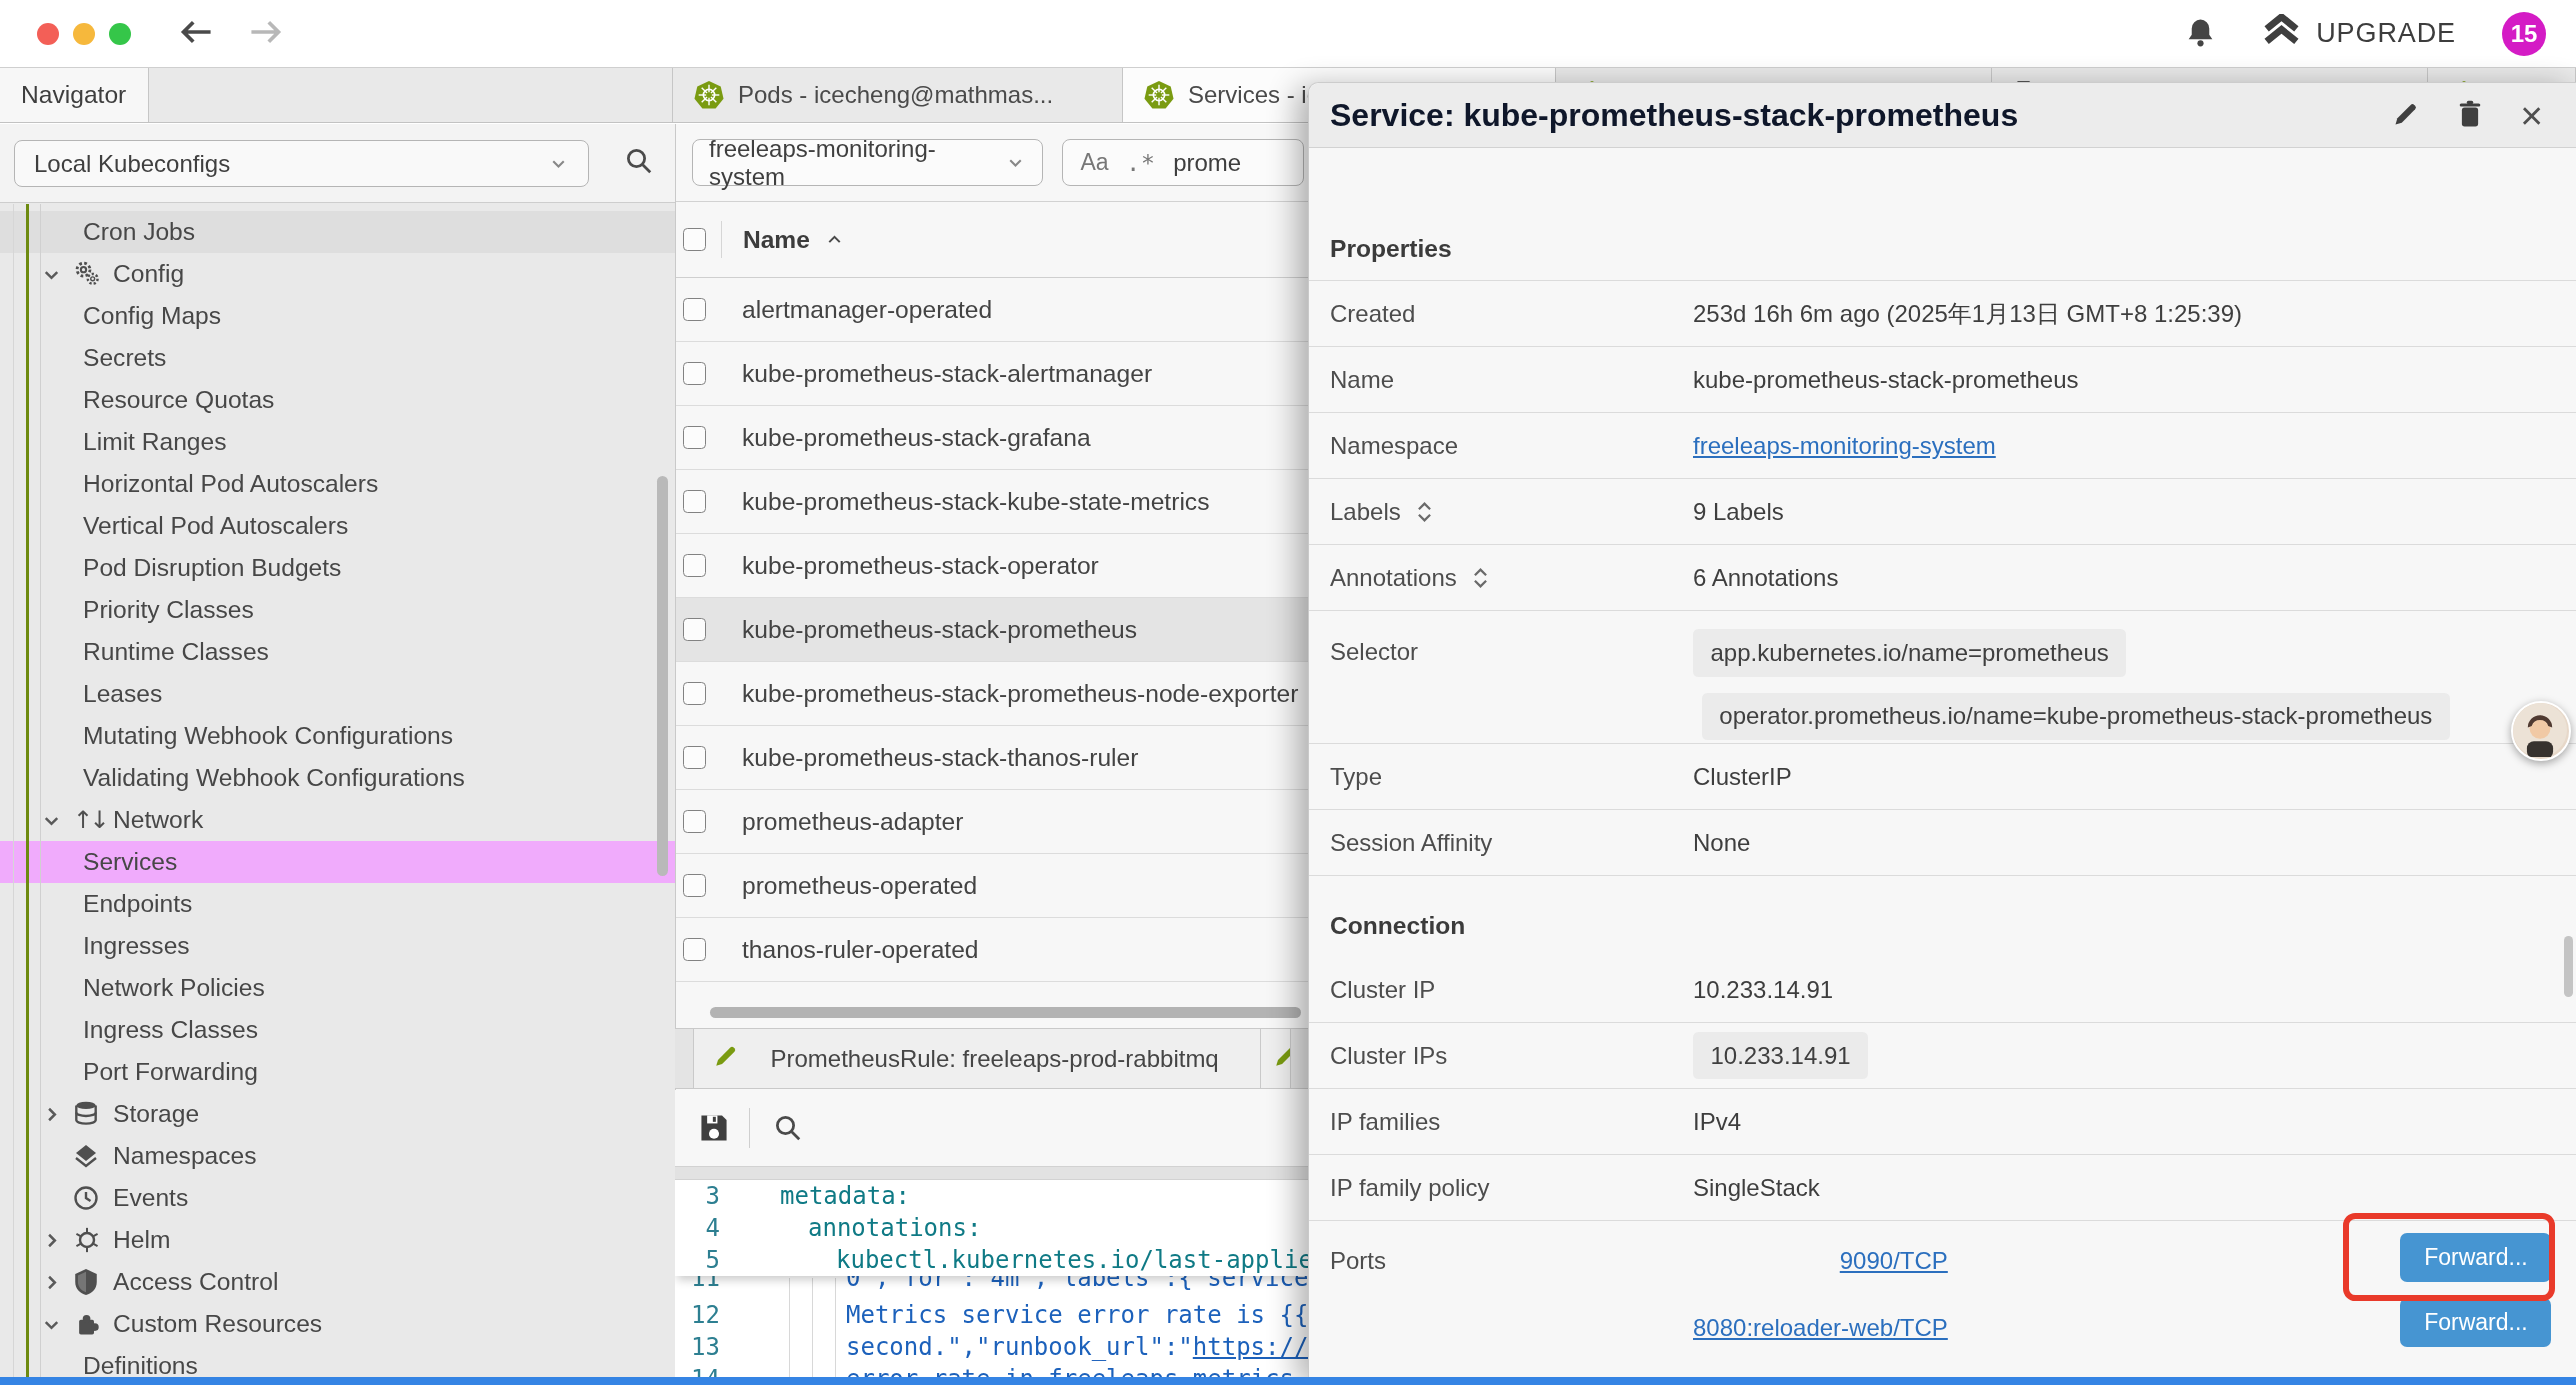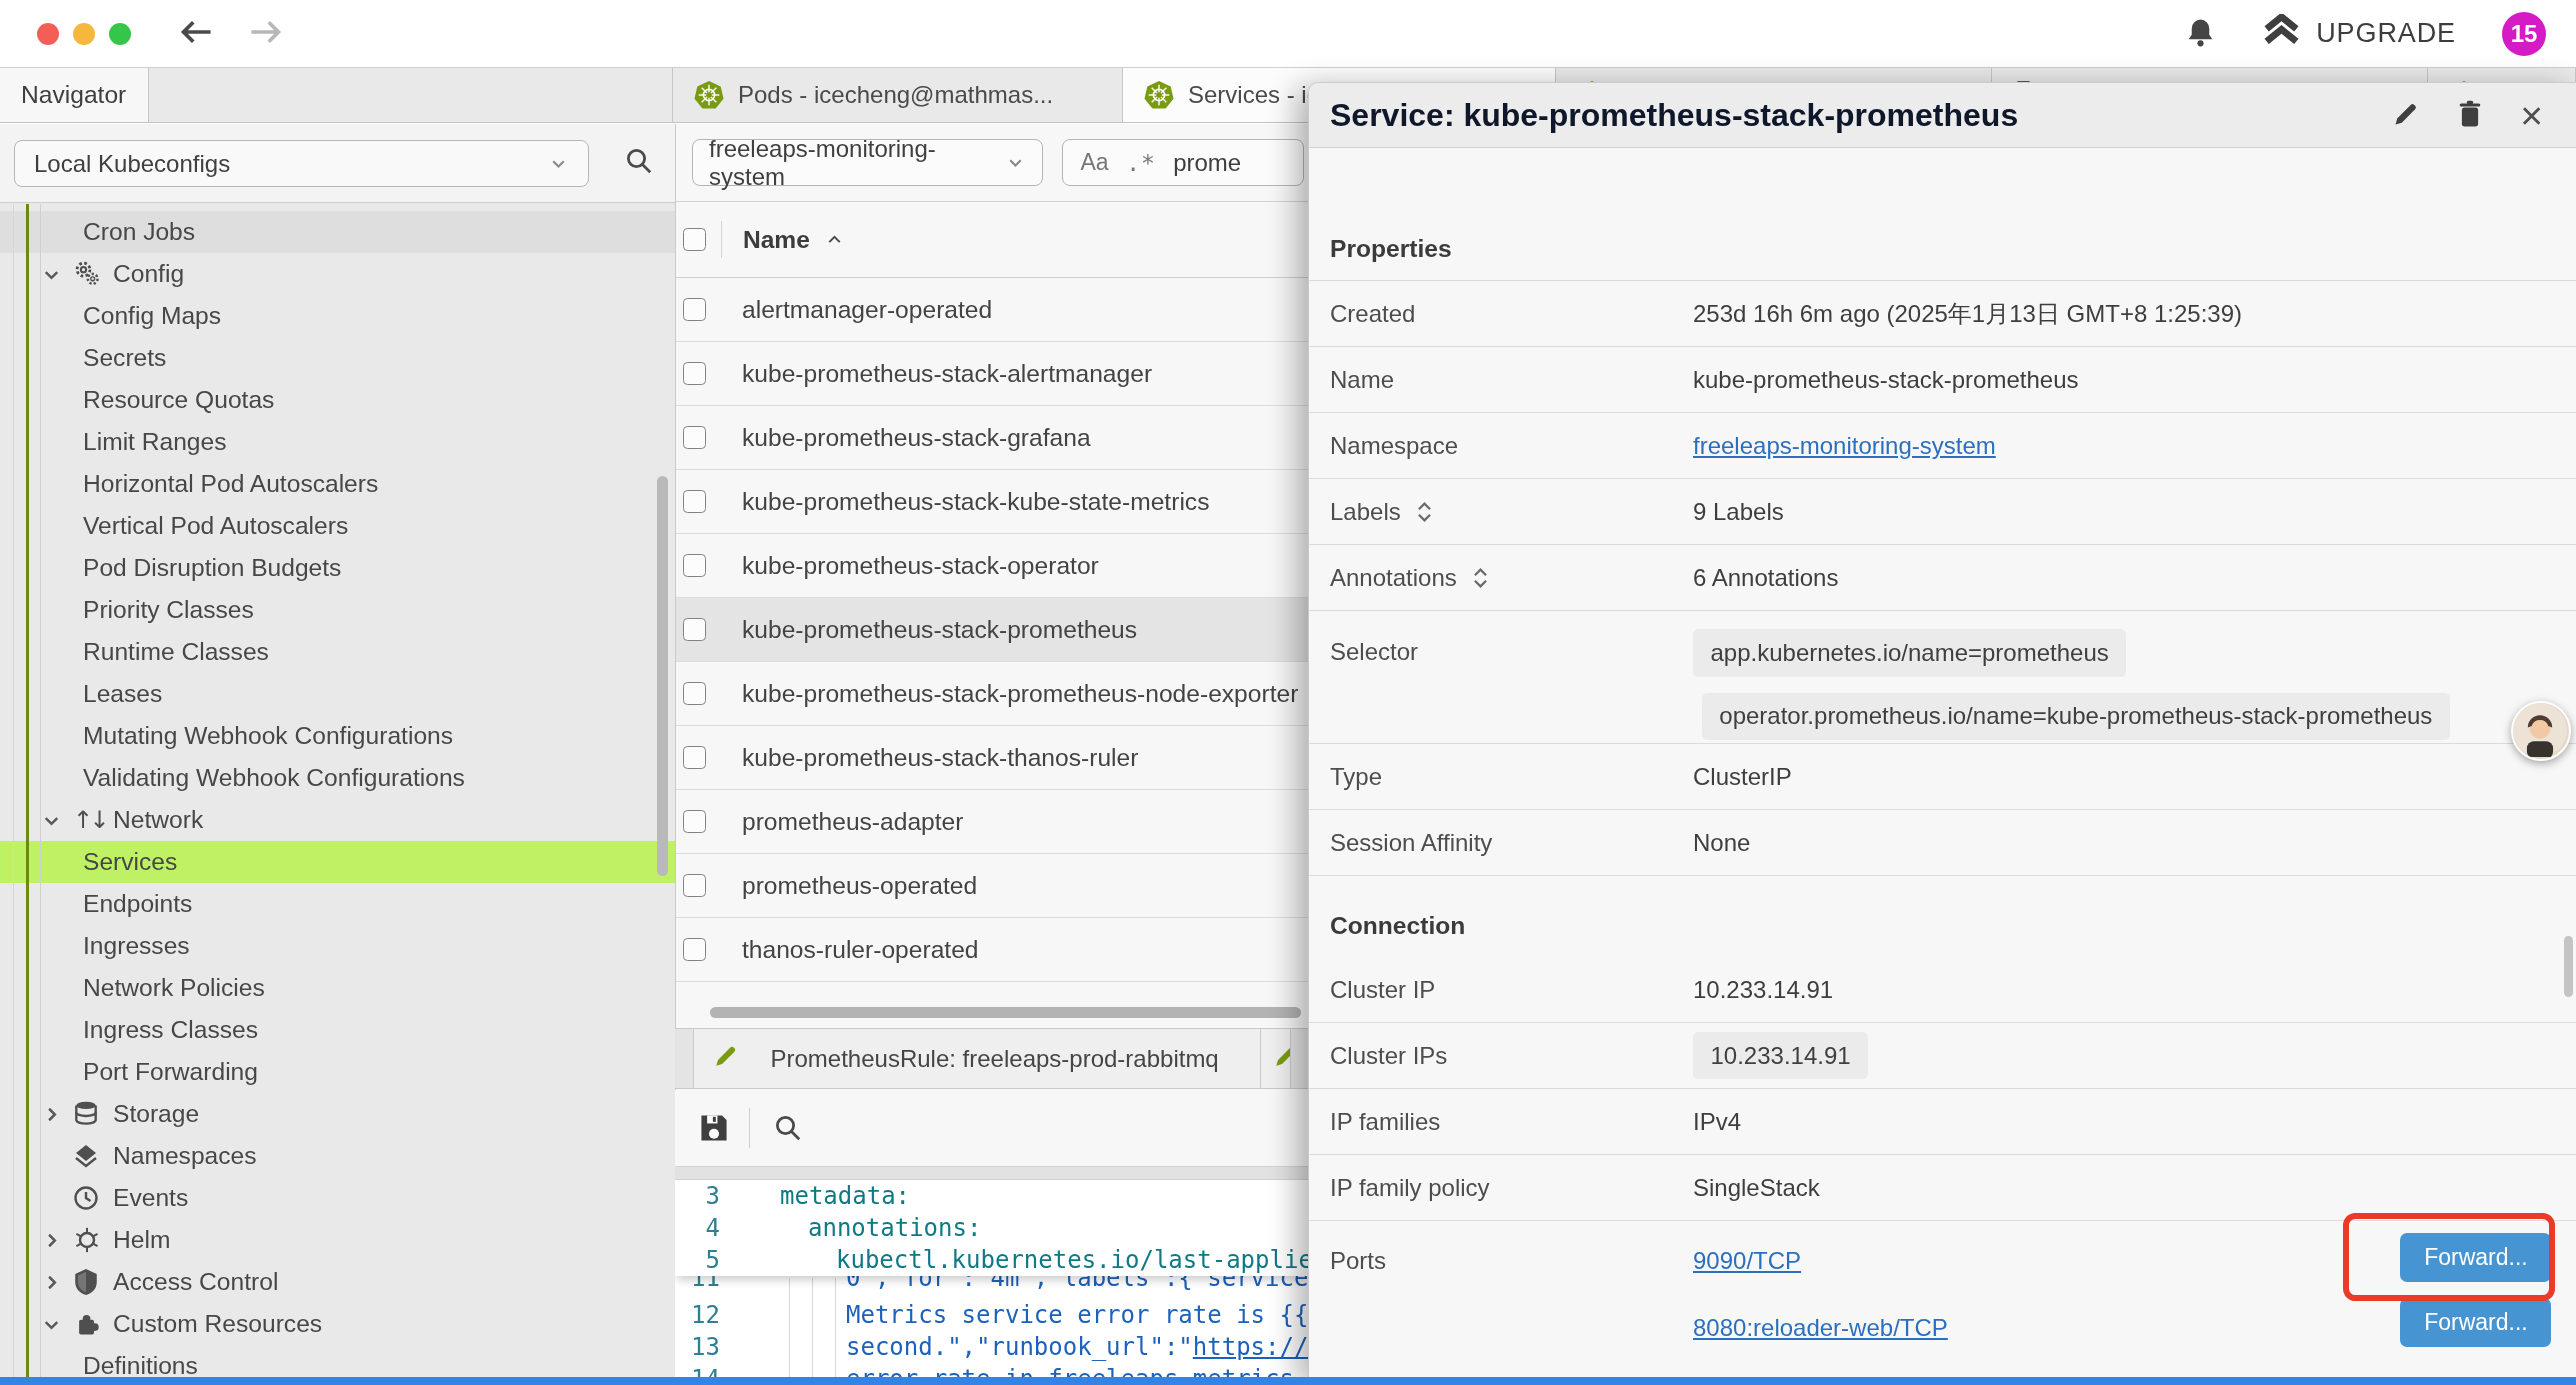--- a/index.html
+++ b/index.html
@@ -34,21 +34,21 @@
   .kubeconfig .chev { margin-left:auto; display:flex; }
   .side-search { position:absolute; right:21px; top:22px; display:flex; }
   .tree { position:absolute; top:80px; left:0; right:0; bottom:8px; overflow:hidden; padding-top:7px; }
   .guide { position:absolute; top:0; bottom:0; }
   .g1 { left:13px; width:0.9px; background:#d6d6d6; }
   .g2 { left:26px; width:2.6px; background:#6d8a10; }
   .g3 { left:40px; width:0.9px; background:#d0d0d0; }
   .trow { height:42px; display:flex; align-items:center; font-size:24.6px; color:#474747; position:relative; }
   .trow.leaf { padding-left:83px; }
   .trow.group { padding-left:40px; }
-  .trow.selected { background:#bef264; }
+  .trow.selected { background:#f0abfc; }
   .trow.hover { background:#dedede; }
   .trow .chevslot { width:33px; display:flex; flex:none; }
   .trow .chevslot.collapsed svg { transform:rotate(-90deg); }
   .trow .iconslot { width:40px; display:flex; flex:none; }
   .side-thumb { position:absolute; left:657px; top:476px; width:11.4px; height:400px; background:#b9b9b9; border-radius:6.1px; z-index:3; }
 
   
   .listpanel { position:absolute; left:675px; top:124px; width:633px; height:1262px; background:#f7f7f7; border-left:0.9px solid #c9c9c9; overflow:hidden; }
   .list-filter { height:78px; border-bottom:0.9px solid #d2d2d2; position:relative; }
   .ns-select { position:absolute; left:16px; top:15px; width:351px; height:47px; border:0.9px solid #b5b5b5; border-radius:8px; background:#fbfbfb; display:flex; align-items:center; padding:0 16px; font-size:24px; color:#3f3f3f; }
@@ -91,21 +91,21 @@
   
   .detail { position:absolute; left:1308px; top:82px; width:1268px; height:1296px; background:#f7f7f7; border-radius:10.5px 0 0 0; border-left:0.9px solid #c9c9c9; border-top:0.9px solid #cccccc; box-shadow:-10.5px 5.3px 30px rgba(0,0,0,0.30); z-index:5; overflow:hidden; }
   .dheader { height:65px; background:#ececec; border-bottom:0.9px solid #d2d2d2; display:flex; align-items:center; padding:0 33px 0 21px; border-radius:10.5px 0 0 0; }
   .dtitle { font-size:32px; font-weight:700; color:#0f172a; }
   .dicons { margin-left:auto; display:flex; align-items:center; gap:37px; }
   .dclose { font-size:39px; color:#4f4f4f; line-height:1; font-weight:400; }
   .dheading { display:flex; align-items:flex-end; padding:0 0 17.5px 21px; font-size:24.6px; font-weight:700; color:#3b3b3b; }
   .dheading.h1 { height:132px; }
   .dheading.h2 { height:81px; }
   .dgroup.first { border-top:0.9px solid #dbdbdb; }
-  .drow { min-height:66px; border-bottom:0.9px solid #dbdbdb; display:flex; align-items:center; padding-left:21px; font-size:24px; position:relative; }
+  .drow { min-height:66px; border-bottom:0.9px solid #dbdbdb; display:flex; align-items:center; padding-left:21px; font-size:24px; position:relative;text-align:right; }
   .dlabel { width:363px; flex:none; color:#4d4d4d; display:flex; align-items:center; gap:14px; }
   .dvalue { color:#3e3e3e; }
   .dlink { color:#2b6fbe; text-decoration:underline; }
   .chip { background:#ebebeb; border-radius:5.3px; padding:9.6px 17.5px; color:#3f3f3f; display:inline-block; }
   .drow.selector { min-height:133px; align-items:flex-start; padding-top:18.4px; }
   .chipcol { display:flex; flex-direction:column; align-items:flex-start; gap:16px; }
   .chipcol .chip:nth-child(2) { margin-left:8.8px; }
   .drow.selector .dlabel { padding-top:8.8px; }
   .drow.portsrow { min-height:162px; align-items:flex-start; padding-top:26px; }
   .portlinks { display:flex; flex-direction:column; gap:39px; }

